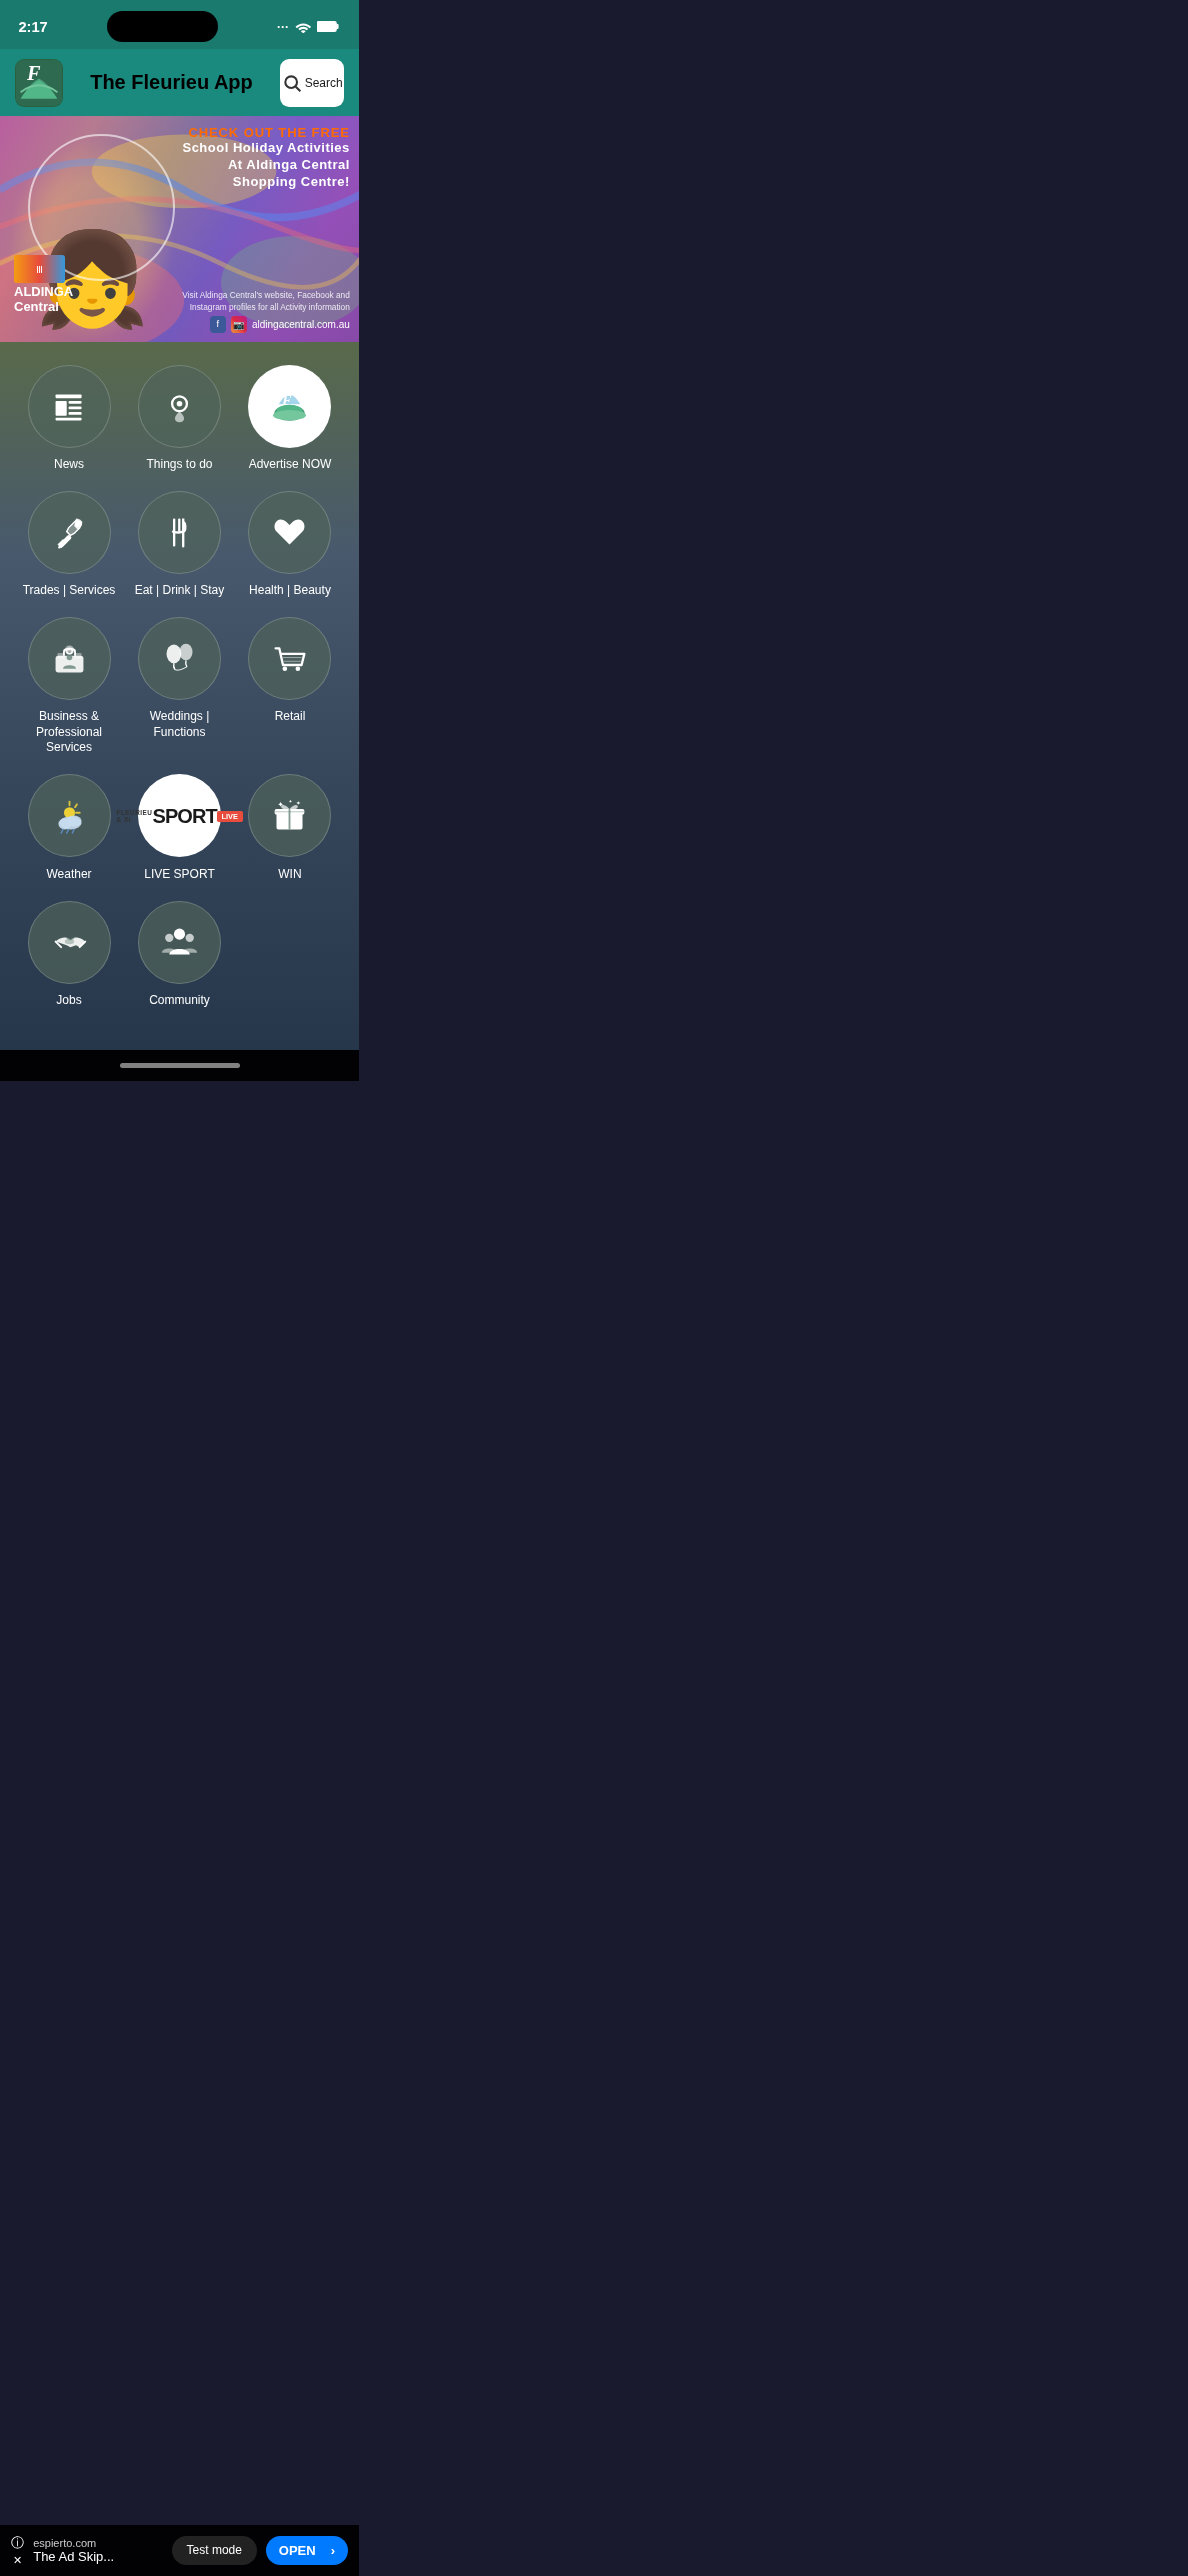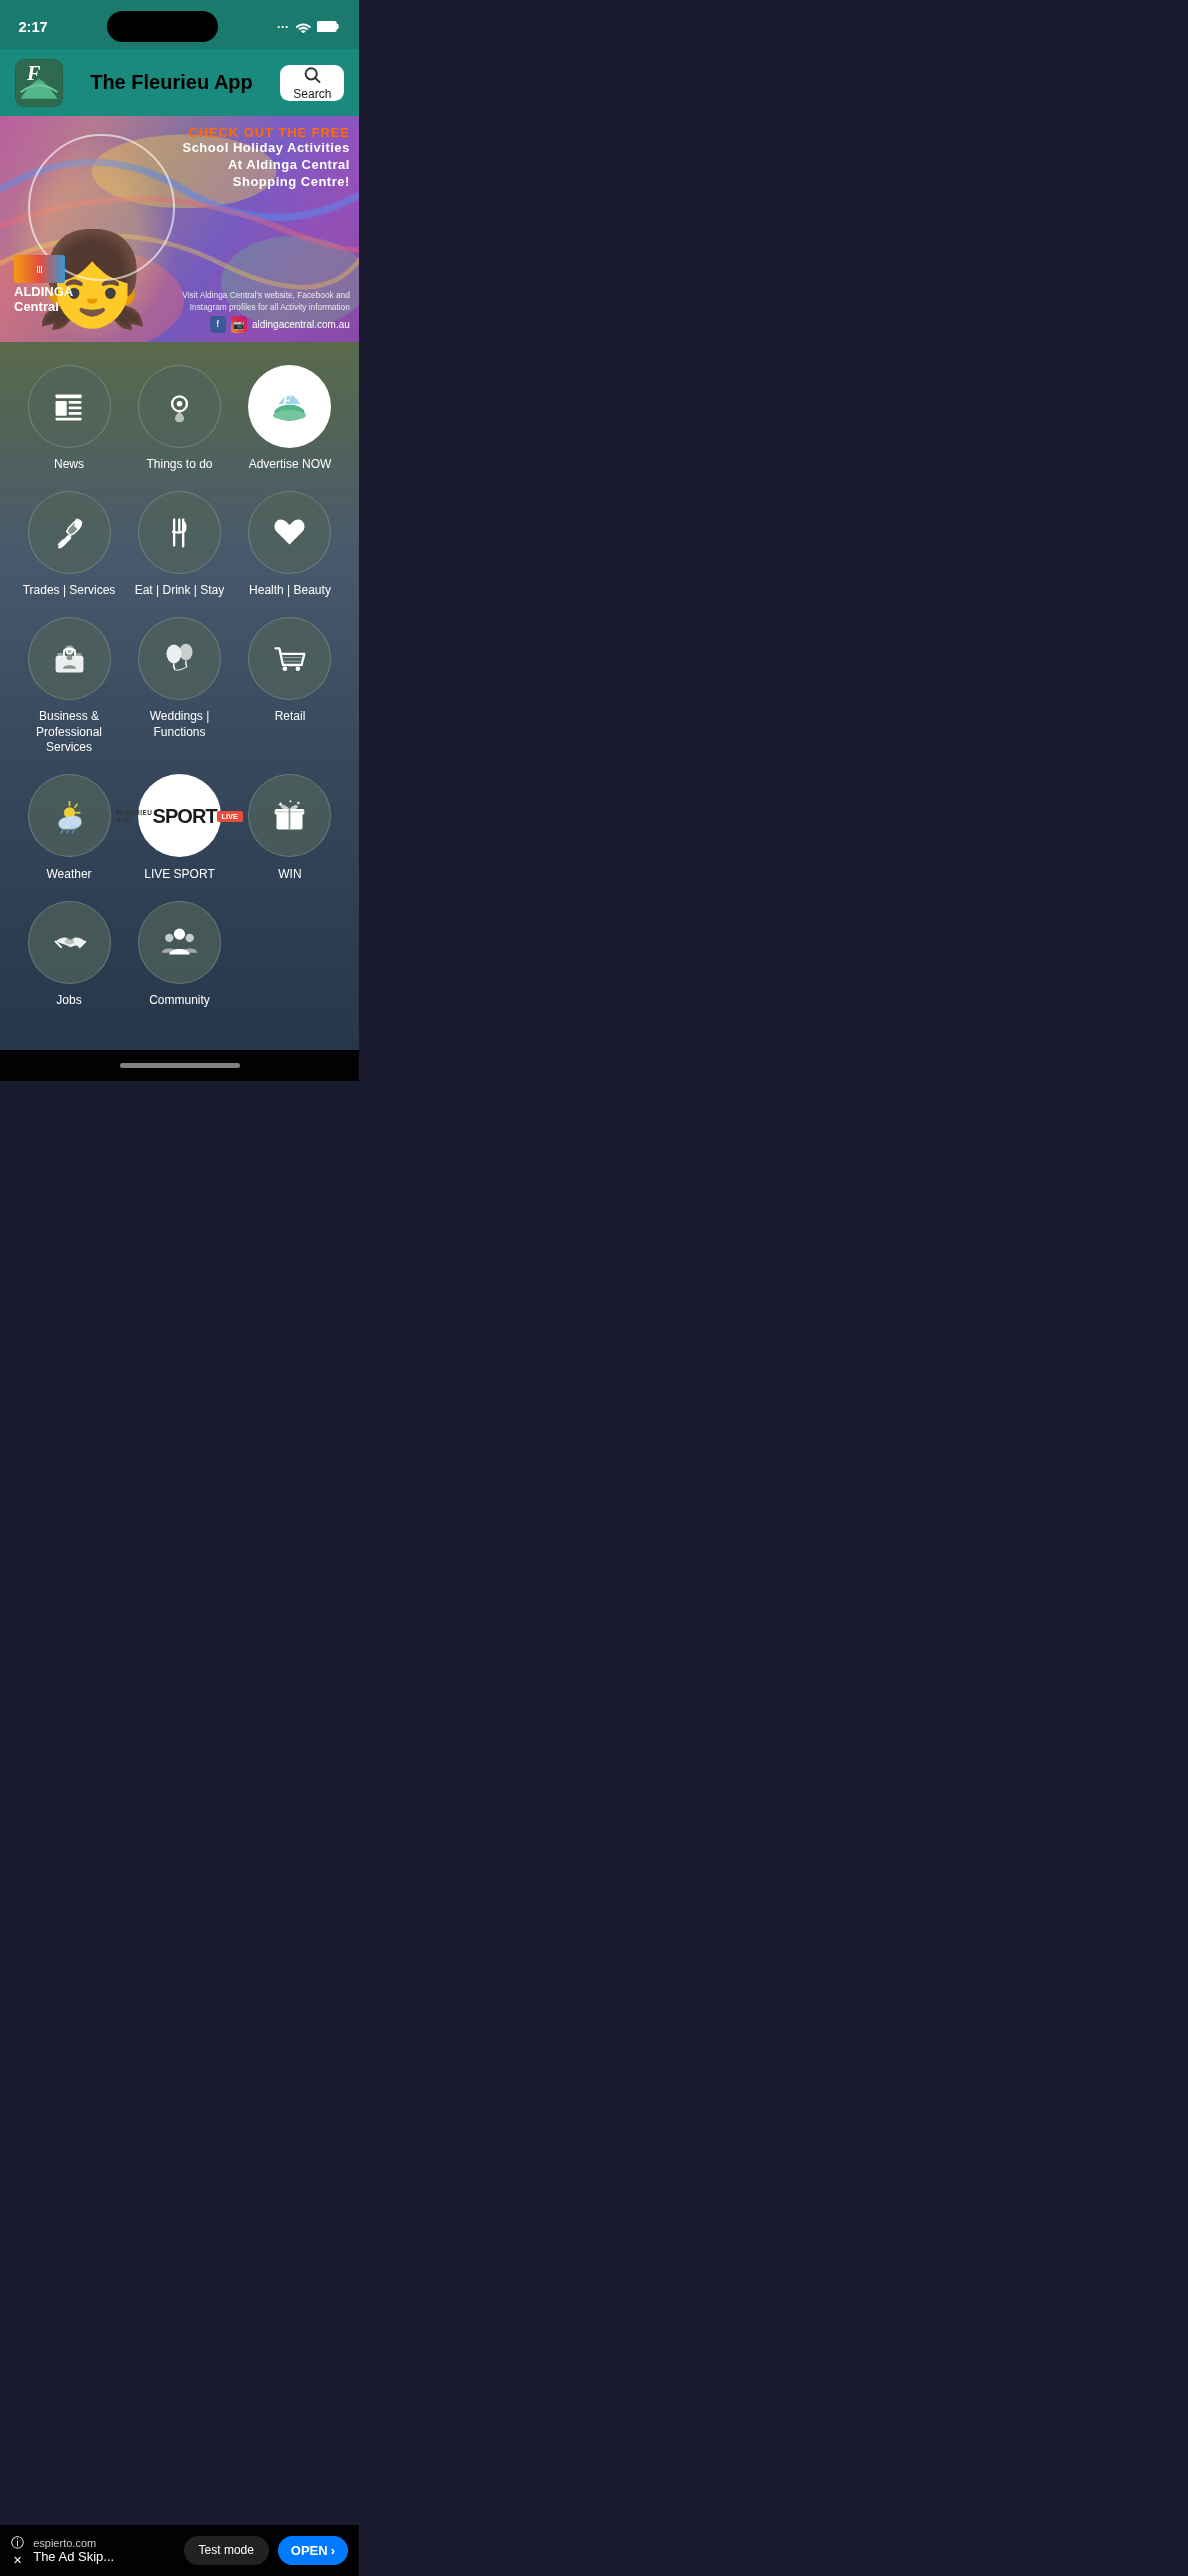--- a/index.html
+++ b/index.html
@@ -65,23 +65,23 @@
       font-size: 20px;
       font-weight: 600;
       flex: 1;
       text-align: center;
     }
     .search-btn {
       background: white;
       border: none;
       border-radius: 9.2px;
       width: 64px;
-      height: 36px;
-      display: flex;
-      flex-direction: column;
+      height: 48px;
+      display: flex;
+      flex-direction: row;
       align-items: center;
       justify-content: center;
       cursor: pointer;
       gap: 2.8px;
     }
     .search-btn svg { width: 20px; height: 20px; }
     .search-btn span { font-size: 12px; color: #1a1a1a; font-weight: 500; }
 
     
     .banner {
@@ -335,21 +335,21 @@
       background: #007aff;
       color: white;
       border: none;
       border-radius: 16.6px;
       padding: 7.4px 13px;
       font-size: 13px;
       font-weight: 600;
       cursor: pointer;
       display: flex;
       align-items: center;
-      gap: 3px;
+      gap: 15px;
       white-space: nowrap;
     }
 
     
     .home-indicator {
       width: 359px;
       height: 31px;
       background: rgba(0,0,0,0.9);
       display: flex;
       align-items: center;

